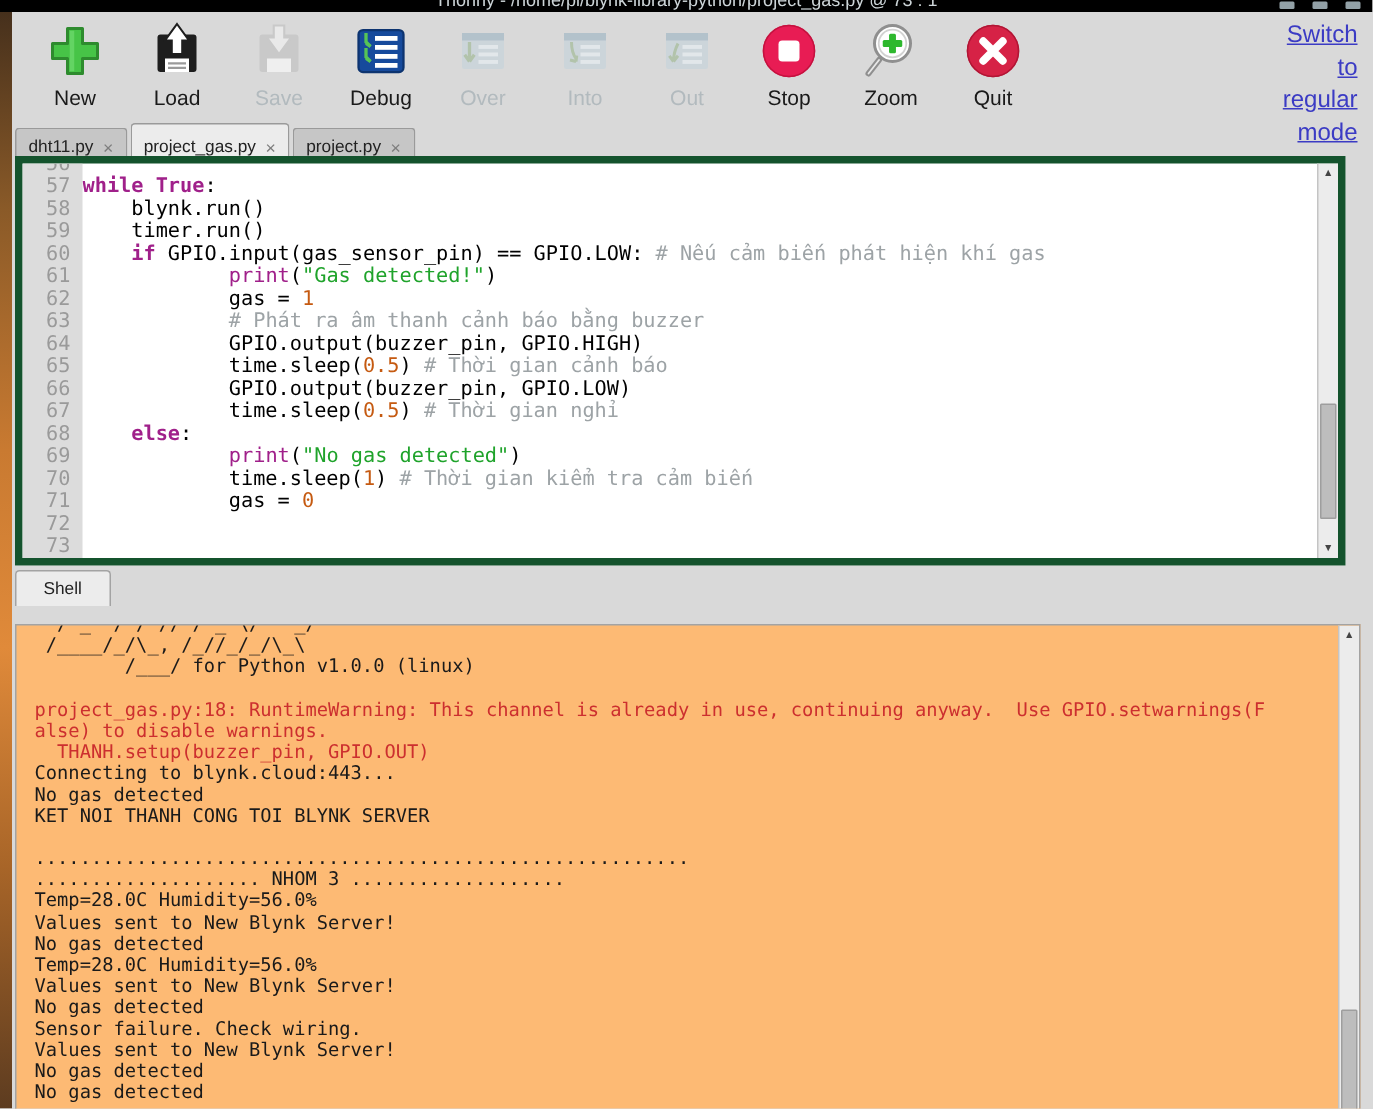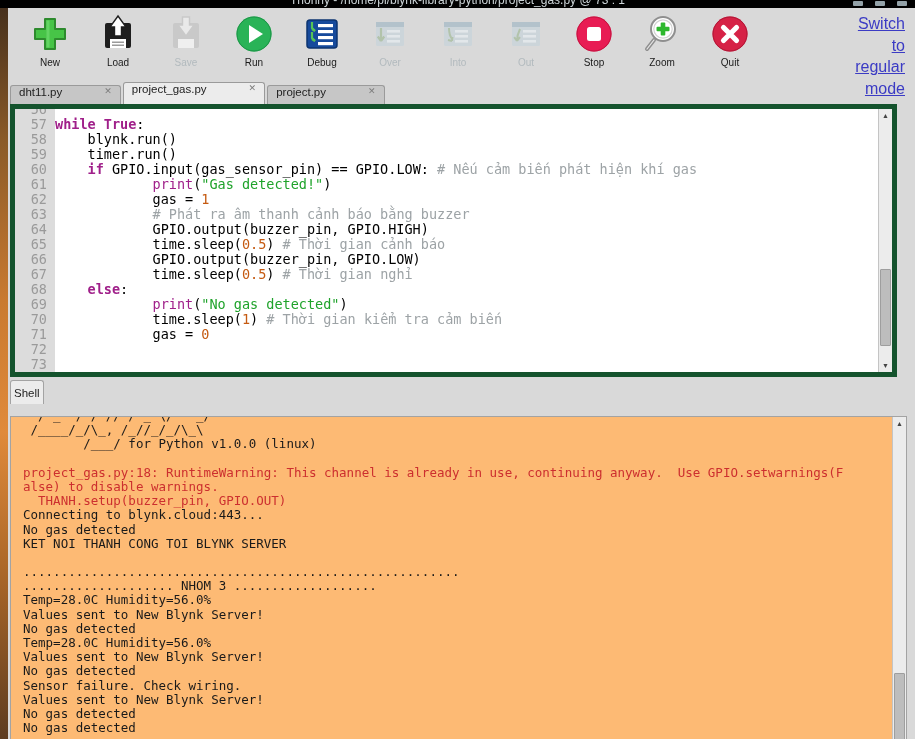--- a/index.html
+++ b/index.html
@@ -15,29 +15,29 @@
   
   .desktop-strip { position:absolute; left:0; top:8px; width:8px; height:731px;
     background:linear-gradient(180deg,#46301c 0%,#8a5a28 18%,#c97a31 40%,#e08a3a 58%,#a86528 78%,#5d3c20 100%); }
 
   .window { position:absolute; left:8px; top:8px; width:907px; height:731px; background:#d9d9d9; }
 
   
   .toolbar { position:relative; height:74px; padding:6px 0 0 14px; display:flex; }
   .tool-btn { width:56px; margin-right:12px; text-align:center; cursor:default; }
   .tool-icon { width:40px; height:40px; margin:0 auto; }
-  .tool-label { font-size:10px; margin-top:3px; color:#1a1a1a; }
+  .tool-label { font-size:14px; margin-top:3px; color:#1a1a1a; }
   .tool-btn.disabled .tool-label { color:#b2babe; }
   .switch-link { position:absolute; top:5px; right:10px; width:58px; text-align:right;
     font-size:16px; line-height:1.35; color:#3b3bc4; text-decoration:underline; cursor:pointer; }
 
   
   .tabbar { position:absolute; top:74px; left:2px; height:22px; display:flex; align-items:flex-end; }
   .tab { background:#c6c6c6; border:1px solid #9a9a9a; border-bottom:none; border-radius:3px 3px 0 0;
-    height:19px; display:flex; align-items:flex-start; padding:0 8px; margin-right:2px; font-size:11.5px; color:#222;gap:36px; }
+    height:19px; display:flex; align-items:flex-end; padding:0 8px; margin-right:2px; font-size:11.5px; color:#222; }
   .tab.active { background:#ececec; height:22px; }
   .tab-close { margin-left:6px; font-size:9px; color:#7d7d7d; }
 
   
   .editor-panel { position:absolute; top:96px; left:2px; width:887px; height:273px; background:#fff; border:5px solid #14532d; overflow:hidden; }
   .gutter { position:absolute; left:0; top:0; width:40px; height:100%; background:#dcdcdc; overflow:hidden; }
   .gutter-inner { margin-top:-7px; padding-right:8px; text-align:right;
     font:13.5px/15px "DejaVu Sans Mono",monospace; color:#9a9a9a; }
   .gut-line { height:15px; }
   .code-area { position:absolute; left:40px; top:0; right:14px; bottom:0; overflow:hidden; }
@@ -54,21 +54,21 @@
   .vscroll { position:absolute; right:0; top:0; width:14px; height:100%; background:#ececec; border-left:1px solid #c4c4c4; }
   .scroll-arrow { position:absolute; left:0; width:13px; height:13px; font-size:7px; color:#444; text-align:center; line-height:13px; }
   .scroll-arrow.up { top:0; }
   .scroll-arrow.down { bottom:0; }
   .scroll-thumb { position:absolute; left:1px; width:11px; background:#bdbdbd; border:1px solid #9e9e9e; border-radius:1px; }
   .editor-thumb { top:61%; height:29%; }
   .shell-thumb { top:74%; height:20%; }
 
   
   .shell-tab { position:absolute; top:372px; left:2px; height:24px; background:#ececec; border:1px solid #a3a3a3; border-bottom:none;
-    border-radius:3px 3px 0 0; font-size:11.5px; color:#222; padding:0 3px; display:flex; align-items:center; z-index:2; }
+    border-radius:3px 3px 0 0; font-size:11.5px; color:#222; padding:0 18px; display:flex; align-items:center; z-index:2; }
   .shell-panel { position:absolute; top:408px; left:2px; width:897px; height:348px; background:#fdba74; border:1px solid #a3a3a3; overflow:hidden; }
   .shell-scroll { position:absolute; left:0; top:0; right:14px; bottom:0; overflow:hidden; }
   .shell-inner { margin-top:-8px; padding-left:12px; font:12.5px/14.2px "DejaVu Sans Mono",monospace; }
   .shell-line { height:14.2px; white-space:pre; }
   .shell-line.out { color:#1a1a1a; }
   .shell-line.err { color:#cc2f2f; }
 </style>
 </head>
 <body>
 
@@ -113,30 +113,20 @@
       <div class="tool-icon">
         <svg viewBox="0 0 40 40">
             <rect x="7" y="9" width="26" height="25" rx="2" fill="#c9c9c9"></rect>
             <rect x="12" y="25" width="16" height="9" fill="#efefef"></rect>
             <path d="M20 22 L28 11 L23.5 11 L23.5 3 L16.5 3 L16.5 11 L12 11 Z" fill="#e9e9e9" stroke="#c9c9c9" stroke-width="1.4"></path>
           </svg>
       </div>
       <div class="tool-label">Save</div>
     </div>
 
-    <div class="tool-btn">
-      <div class="tool-icon">
-        <svg viewBox="0 0 40 40">
-            <circle cx="20" cy="20" r="17.5" fill="#29b357"></circle>
-            <circle cx="20" cy="20" r="17" fill="none" stroke="#1b9446" stroke-width="1"></circle>
-            <path d="M15 11 L29 20 L15 29 Z" fill="#fff"></path>
-          </svg>
-      </div>
-      <div class="tool-label">Run</div>
-    </div>
 
     <div class="tool-btn">
       <div class="tool-icon">
         <svg viewBox="0 0 40 40">
             <rect x="5" y="6" width="30" height="28" rx="3" fill="#164a9c" stroke="#0d3470" stroke-width="1.5"></rect>
             <rect x="16" y="10" width="15" height="3.2" fill="#fff"></rect>
             <rect x="16" y="16" width="15" height="3.2" fill="#fff"></rect>
             <rect x="16" y="22" width="15" height="3.2" fill="#fff"></rect>
             <rect x="16" y="28" width="15" height="3.2" fill="#fff"></rect>
             <path d="M10 8 v6 l3 3 M10 18 v6 l3 3" stroke="#56c456" stroke-width="2.2" fill="none"></path>

